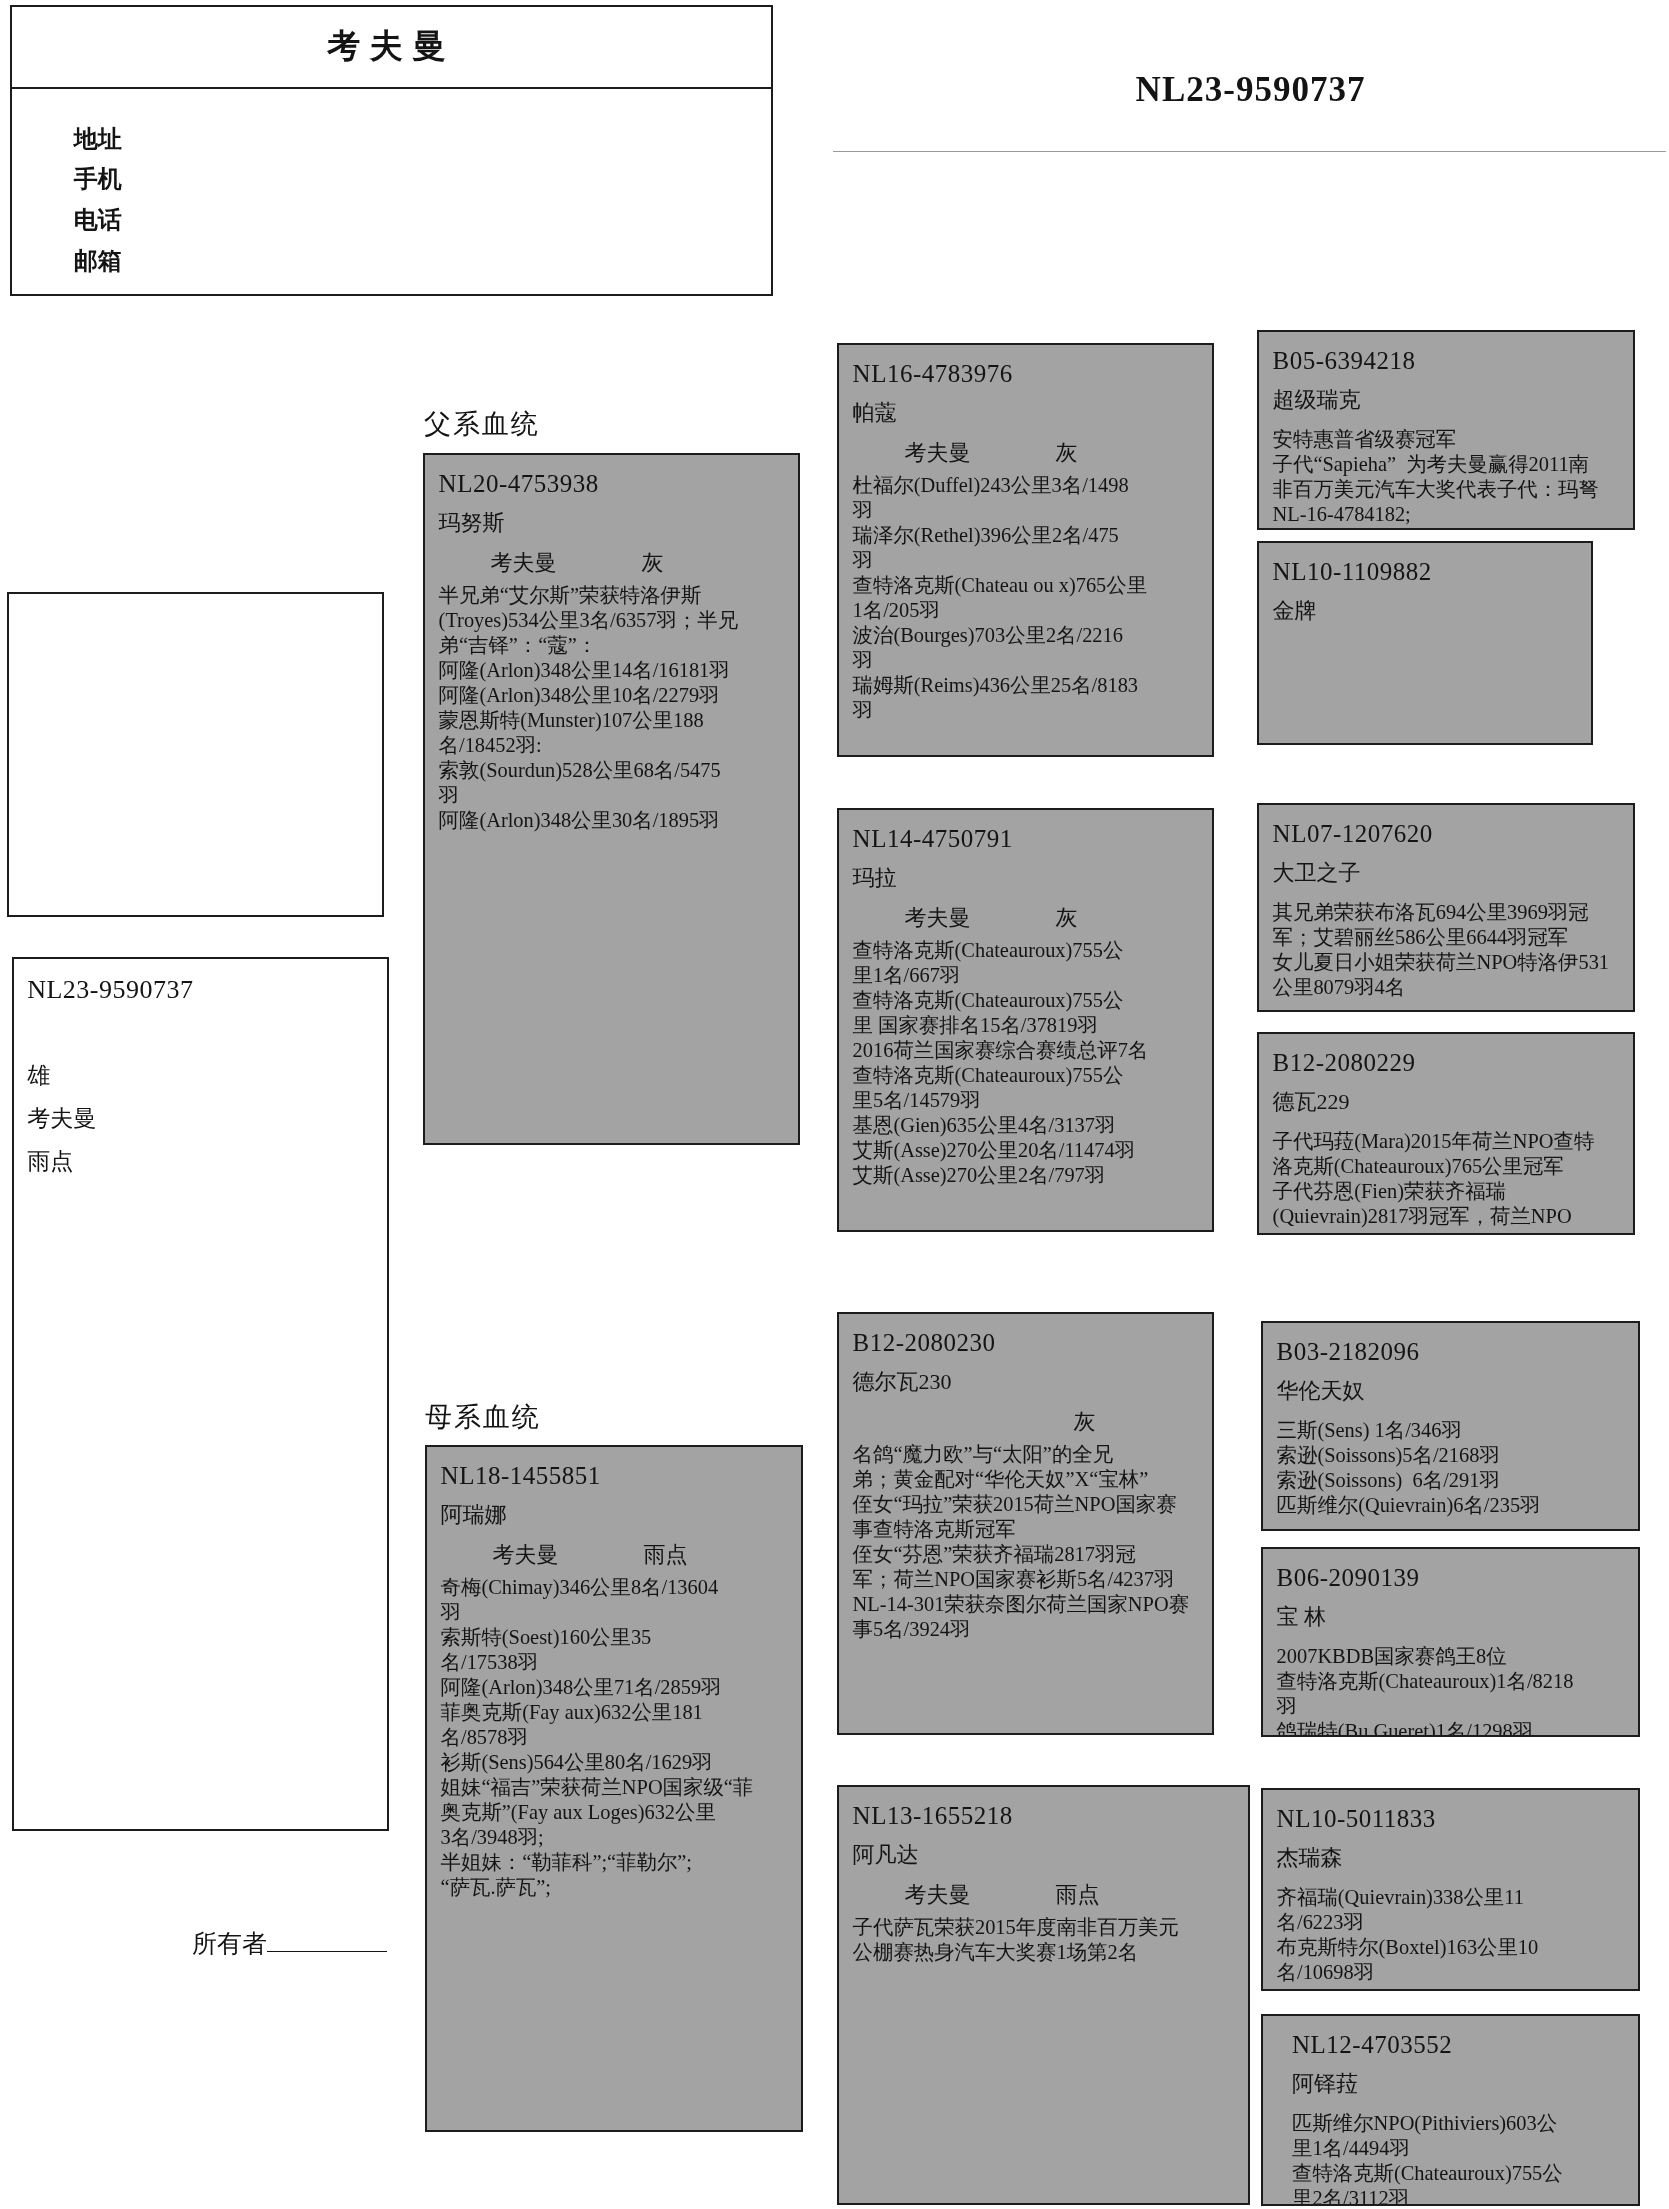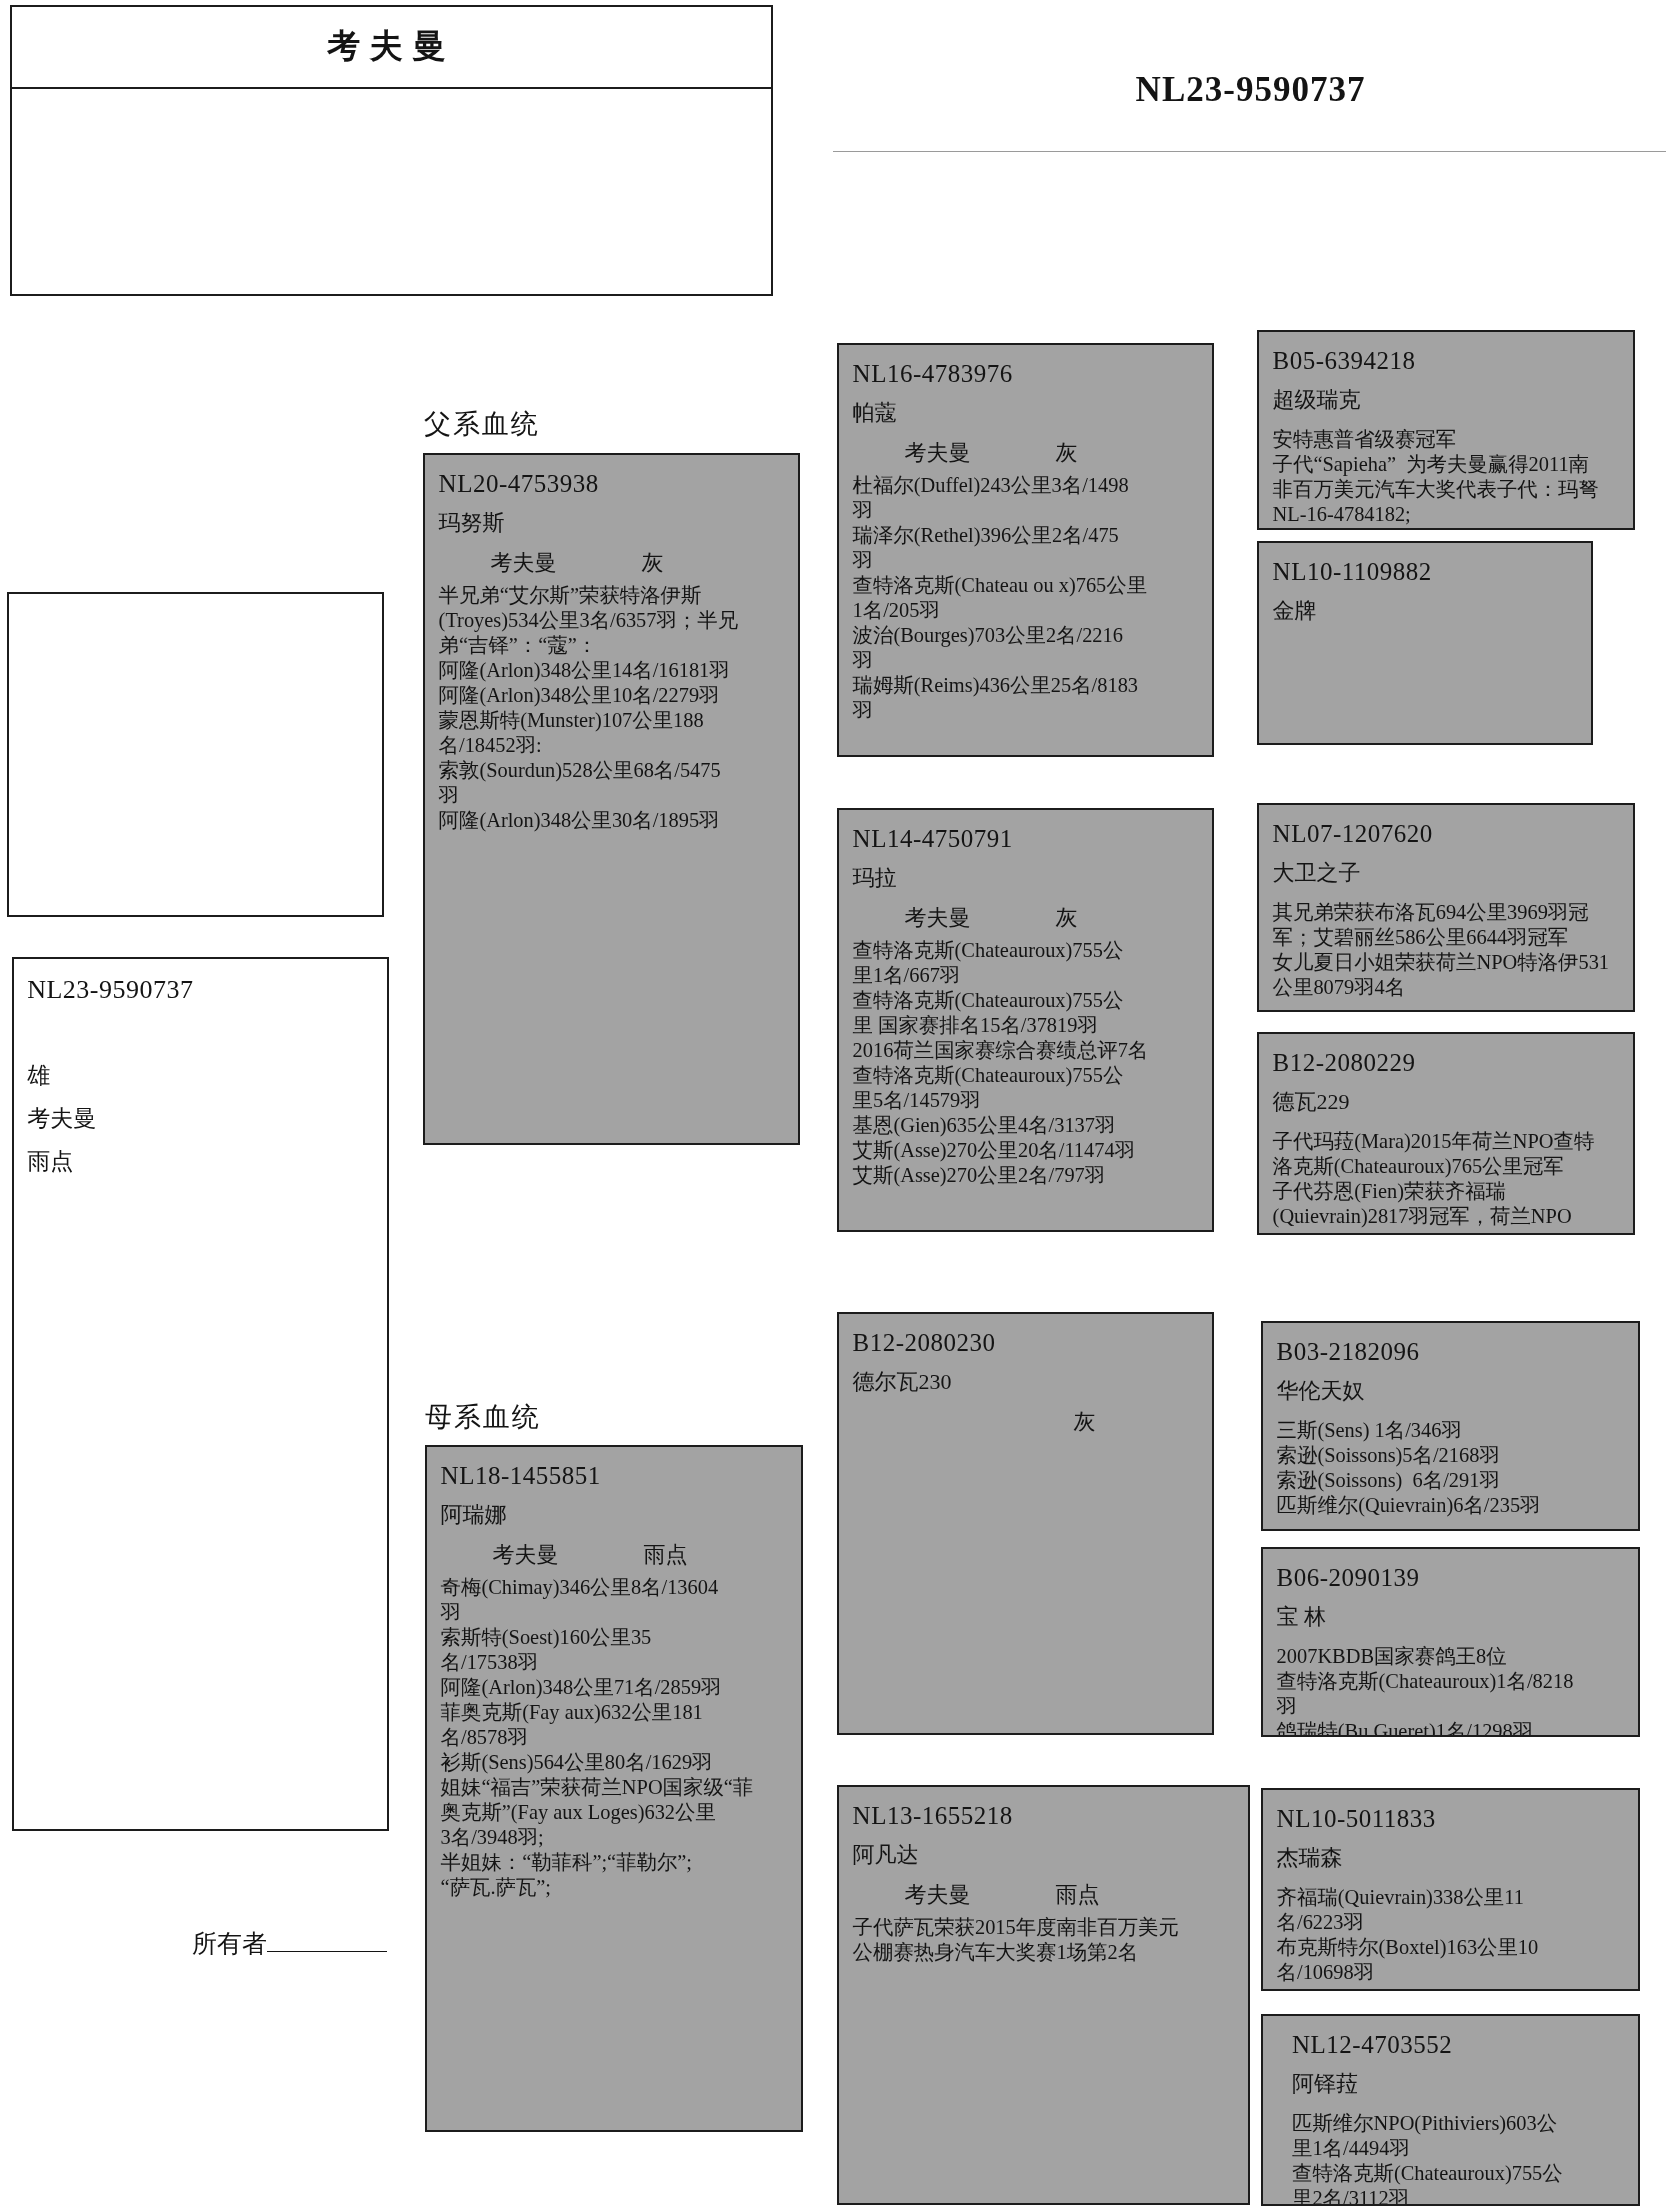--- a/index.html
+++ b/index.html
@@ -37,20 +37,26 @@
   .owner{left:192px;top:1927px;font-size:25px;}
   .owner-blank{display:inline-block;width:120px;border-bottom:1.9px solid #141414;height:23px;vertical-align:baseline;}
 </style>
 </head>
 <body>
 
 <div class="abs loft-card">
   <div class="loft-title-row">
     <span class="loft-title">考夫曼</span>
   </div>
+  <div class="loft-fields">
+    <div class="field">地址</div>
+    <div class="field">手机</div>
+    <div class="field">电话</div>
+    <div class="field">邮箱</div>
+  </div>
 </div>
 
 <div class="abs ring-title">NL23-9590737</div>
 <div class="abs title-rule"></div>
 
 <div class="abs emptybox"></div>
 
 <div class="abs subjectbox">
   <div class="ring">NL23-9590737</div>
   <div class="subj-line">雄</div>
@@ -133,20 +139,30 @@
       <div class="line">基恩(Gien)635公里4名/3137羽</div>
       <div class="line">艾斯(Asse)270公里20名/11474羽</div>
       <div class="line">艾斯(Asse)270公里2名/797羽</div>
     </div>
 </div>
 
 <div class="abs pbox" style="left:837px;top:1312px;width:377px;height:423px;">
   <div class="ring">B12-2080230</div>
   <div class="pname">德尔瓦230</div>
   <div class="strainrow only-color"><span>灰</span></div>
+  <div class="lines">
+      <div class="line">名鸽“魔力欧”与“太阳”的全兄</div>
+      <div class="line">弟；黄金配对“华伦天奴”X“宝林”</div>
+      <div class="line">侄女“玛拉”荣获2015荷兰NPO国家赛</div>
+      <div class="line">事查特洛克斯冠军</div>
+      <div class="line">侄女“芬恩”荣获齐福瑞2817羽冠</div>
+      <div class="line">军；荷兰NPO国家赛衫斯5名/4237羽</div>
+      <div class="line">NL-14-301荣获奈图尔荷兰国家NPO赛</div>
+      <div class="line">事5名/3924羽</div>
+    </div>
 </div>
 
 <div class="abs pbox" style="left:837px;top:1785px;width:413px;height:420px;">
   <div class="ring">NL13-1655218</div>
   <div class="pname">阿凡达</div>
   <div class="strainrow"><span>考夫曼</span><span class="bcolor">雨点</span></div>
   <div class="lines">
       <div class="line">子代萨瓦荣获2015年度南非百万美元</div>
       <div class="line">公棚赛热身汽车大奖赛1场第2名</div>
     </div>

